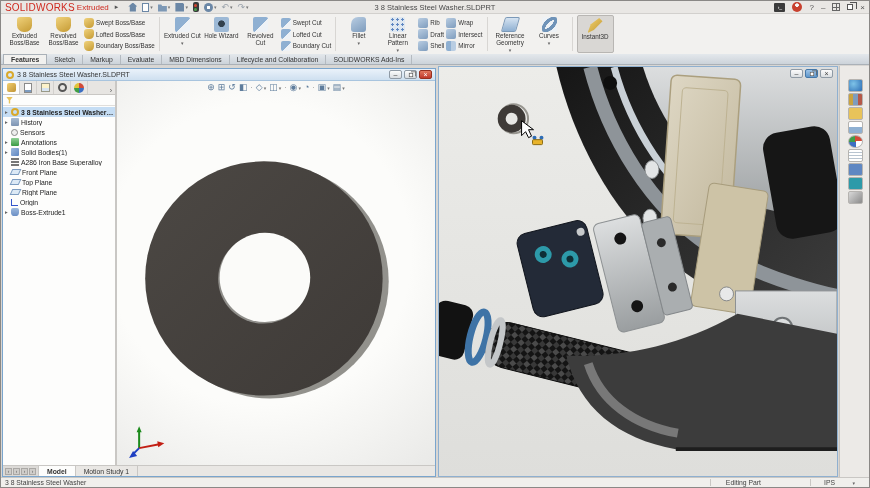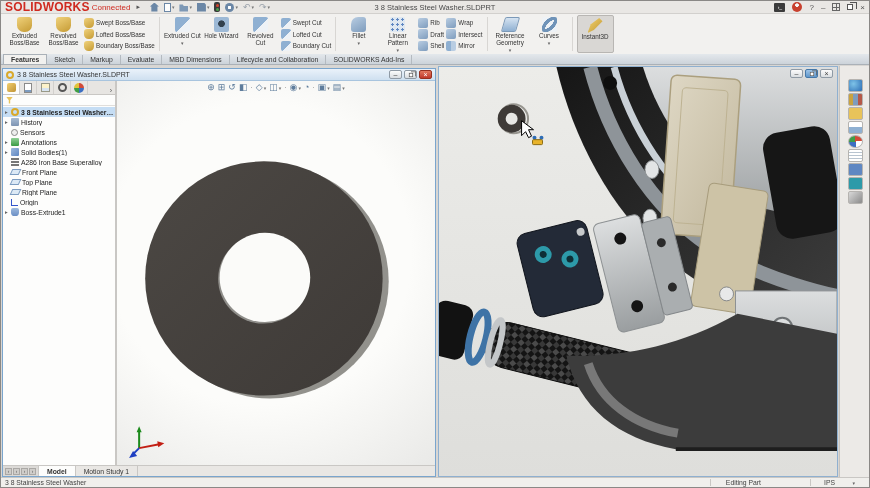--- a/index.html
+++ b/index.html
@@ -1,21 +1,21 @@
 <!DOCTYPE html>
 <html><head>
 <meta charset="utf-8">
 <style>
   html,body{margin:0;padding:0;background:#9a9a9a;}
   *{box-sizing:border-box;font-family:"Liberation Sans",sans-serif;}
   .app{position:relative;width:870px;height:488px;background:#d8d6d3;overflow:hidden;border:1px solid #8a8886;}
 
   
   .titlebar{position:absolute;left:0;top:0;width:100%;height:13px;background:#e9e7e4;border-bottom:1px solid #d2d0cd;display:flex;align-items:center;padding:0 4px;}
-  .brand{color:#cf2a20;font-size:12px;font-weight:bold;letter-spacing:.2px;}
+  .brand{color:#cf2a20;font-size:10px;font-weight:normal;letter-spacing:.2px;}
   .brand-suffix{color:#cf2a20;font-size:8px;margin-left:2px;font-weight:normal;}
   .brand-caret{color:#555;font-size:7px;margin:0 10px 0 6px;}
   .qa{display:flex;align-items:center;gap:5px;}
   .qa-btn{display:inline-flex;align-items:center;gap:1px;cursor:default;}
   .qicon{display:inline-block;width:9px;height:9px;background:#6b87a6;}
   .q-home{clip-path:polygon(50% 0,100% 45%,84% 45%,84% 100%,16% 100%,16% 45%,0 45%);}
   .q-new{background:#fdfdfd;border:1px solid #6b87a6;width:7px;height:9px;}
   .q-open{background:#7d98b5;clip-path:polygon(0 22%,38% 22%,48% 38%,100% 38%,100% 100%,0 100%);}
   .q-save{background:#6b87a6;clip-path:polygon(0 0,78% 0,100% 22%,100% 100%,0 100%);}
   .q-3dexperience{background:#3a3a3a;border-radius:2px;position:relative;width:6px;height:10px;}
@@ -150,21 +150,21 @@
   .sb-units{position:absolute;right:34px;}
   .sb-units-dd{position:absolute;right:14px;font-size:5px;color:#666;}
 </style>
 </head>
 <body>
 
 <div class="app">
 
   <div class="titlebar">
     <span class="brand">SOLIDWORKS</span>
-    <span class="brand-suffix">Connected</span>
+    <span class="brand-suffix">Extruded</span>
     <span class="brand-caret">▸</span>
     <span class="qa">
         <span class="qa-btn">
           <span class="qicon q-home"></span>
         </span>
         <span class="qa-btn">
           <span class="qicon q-new"></span>
           <span class="dd">▾</span>
         </span>
         <span class="qa-btn">

